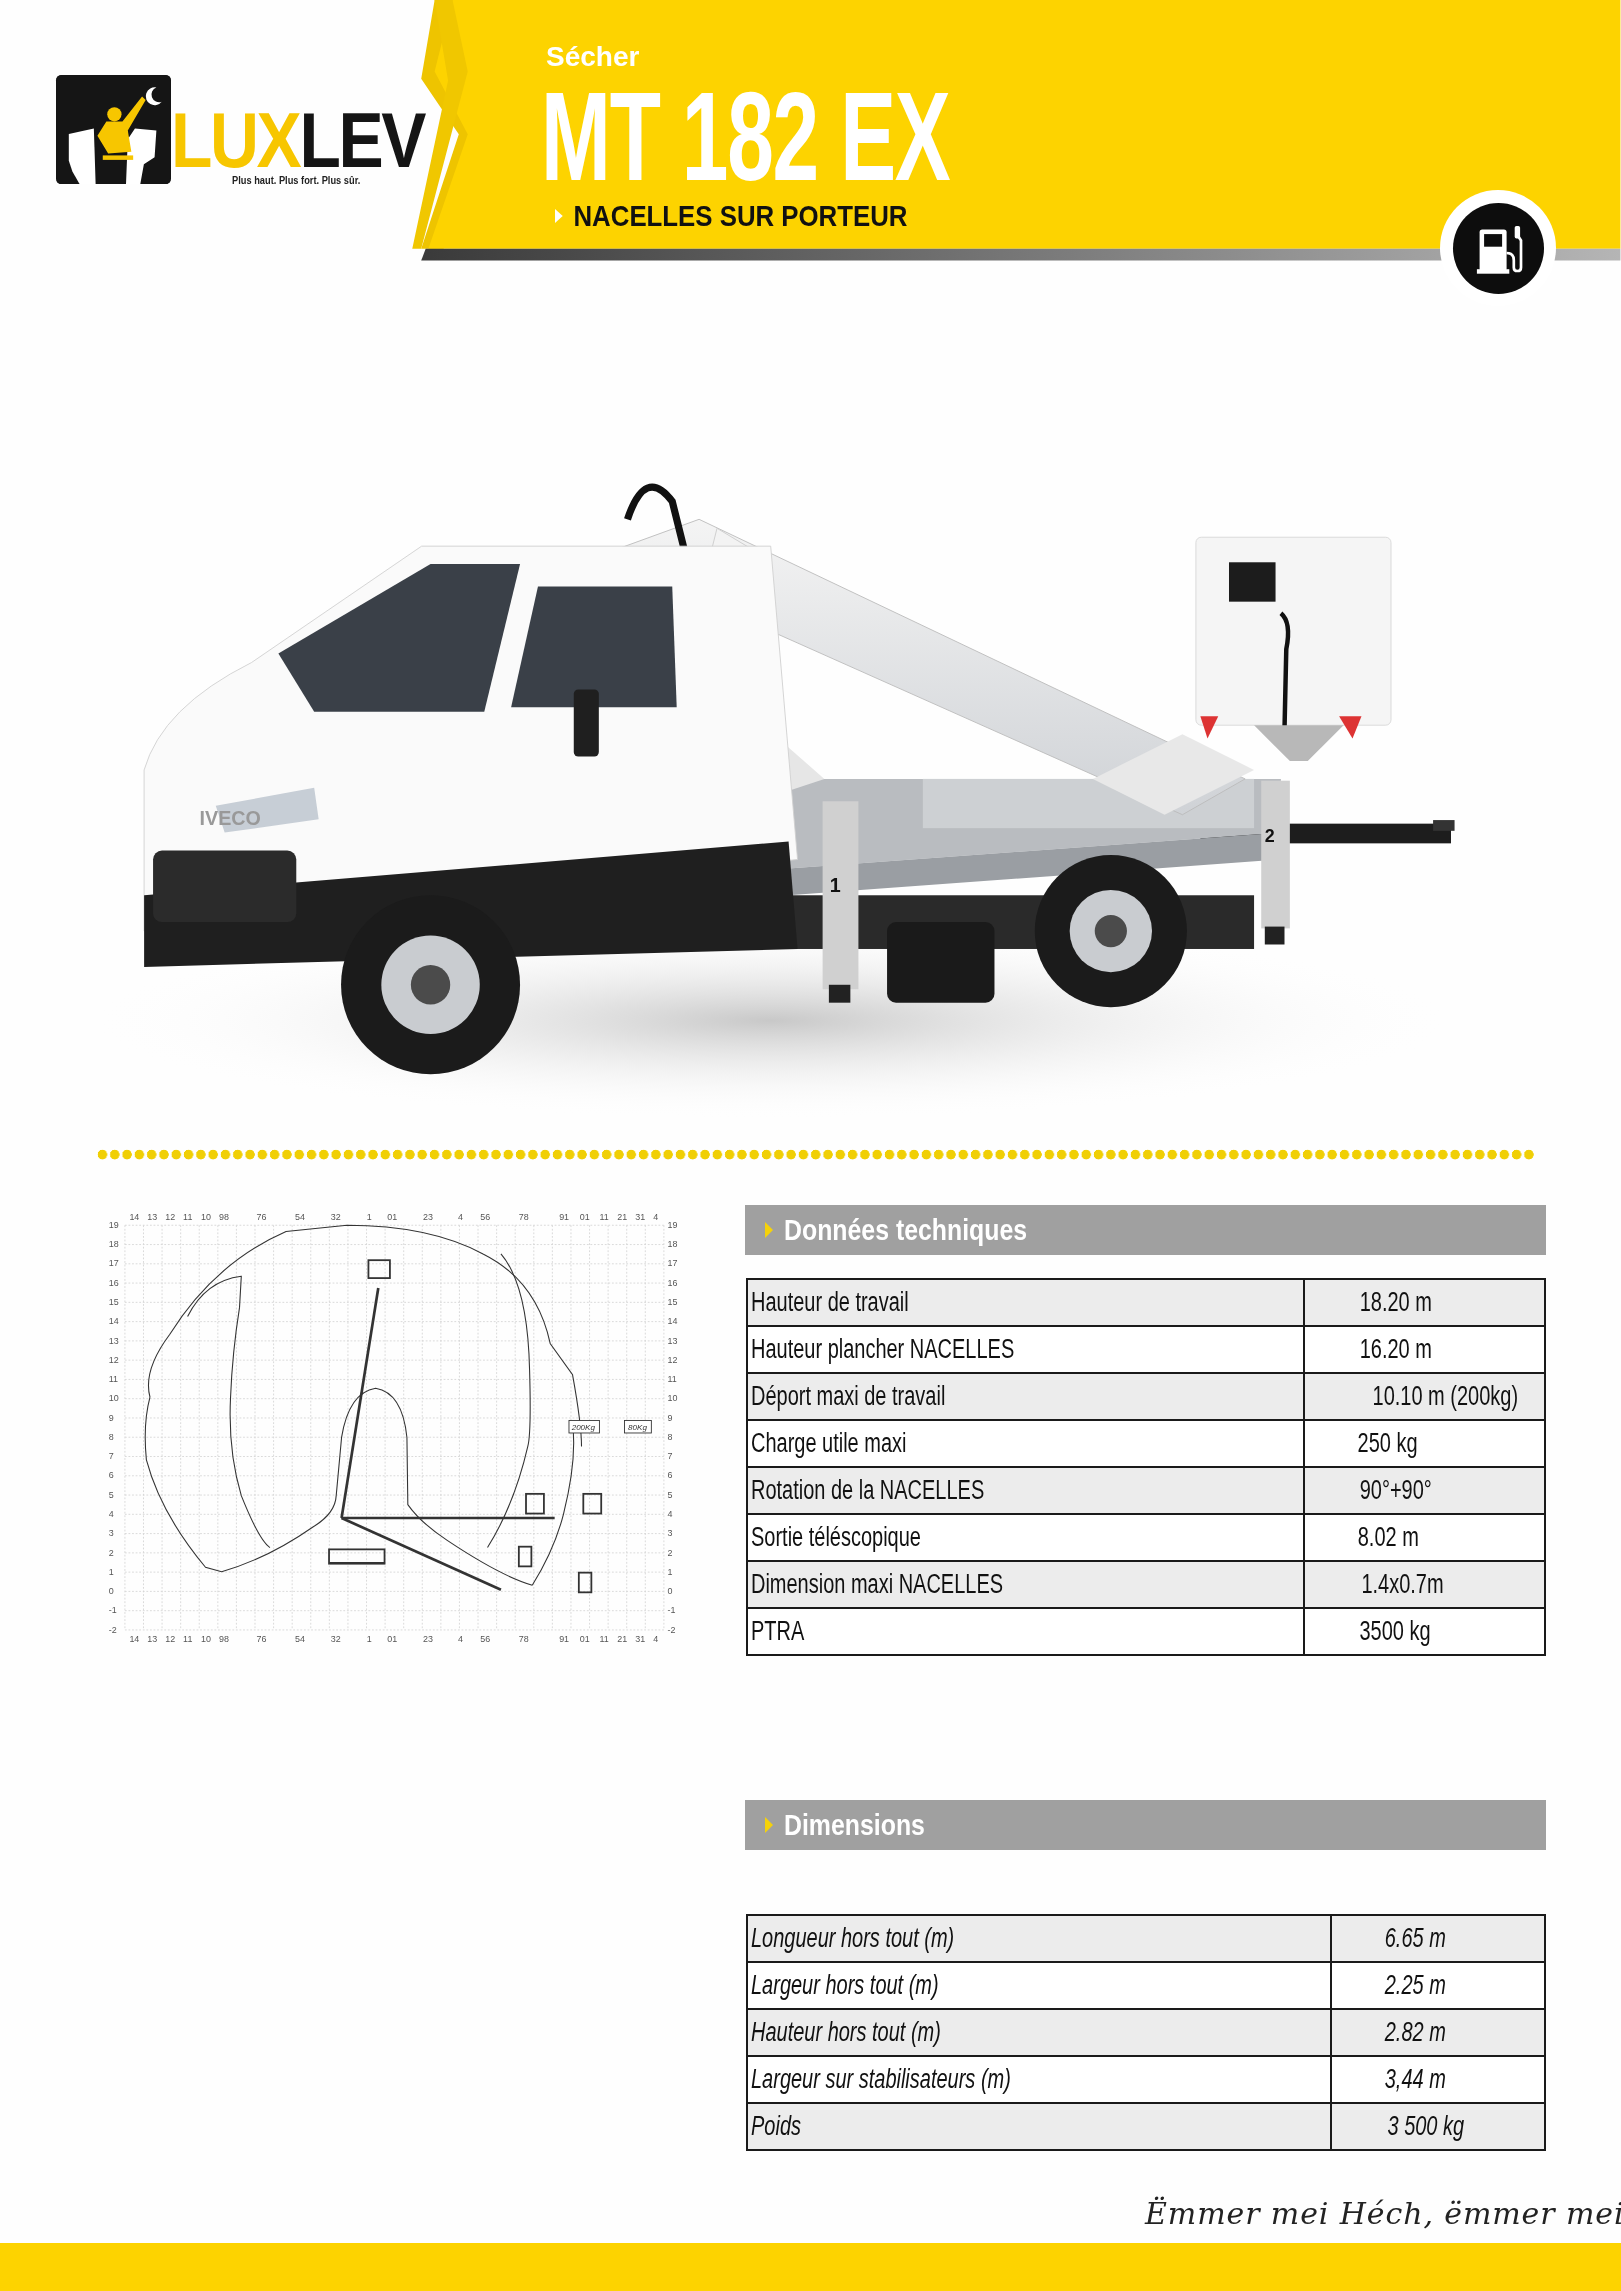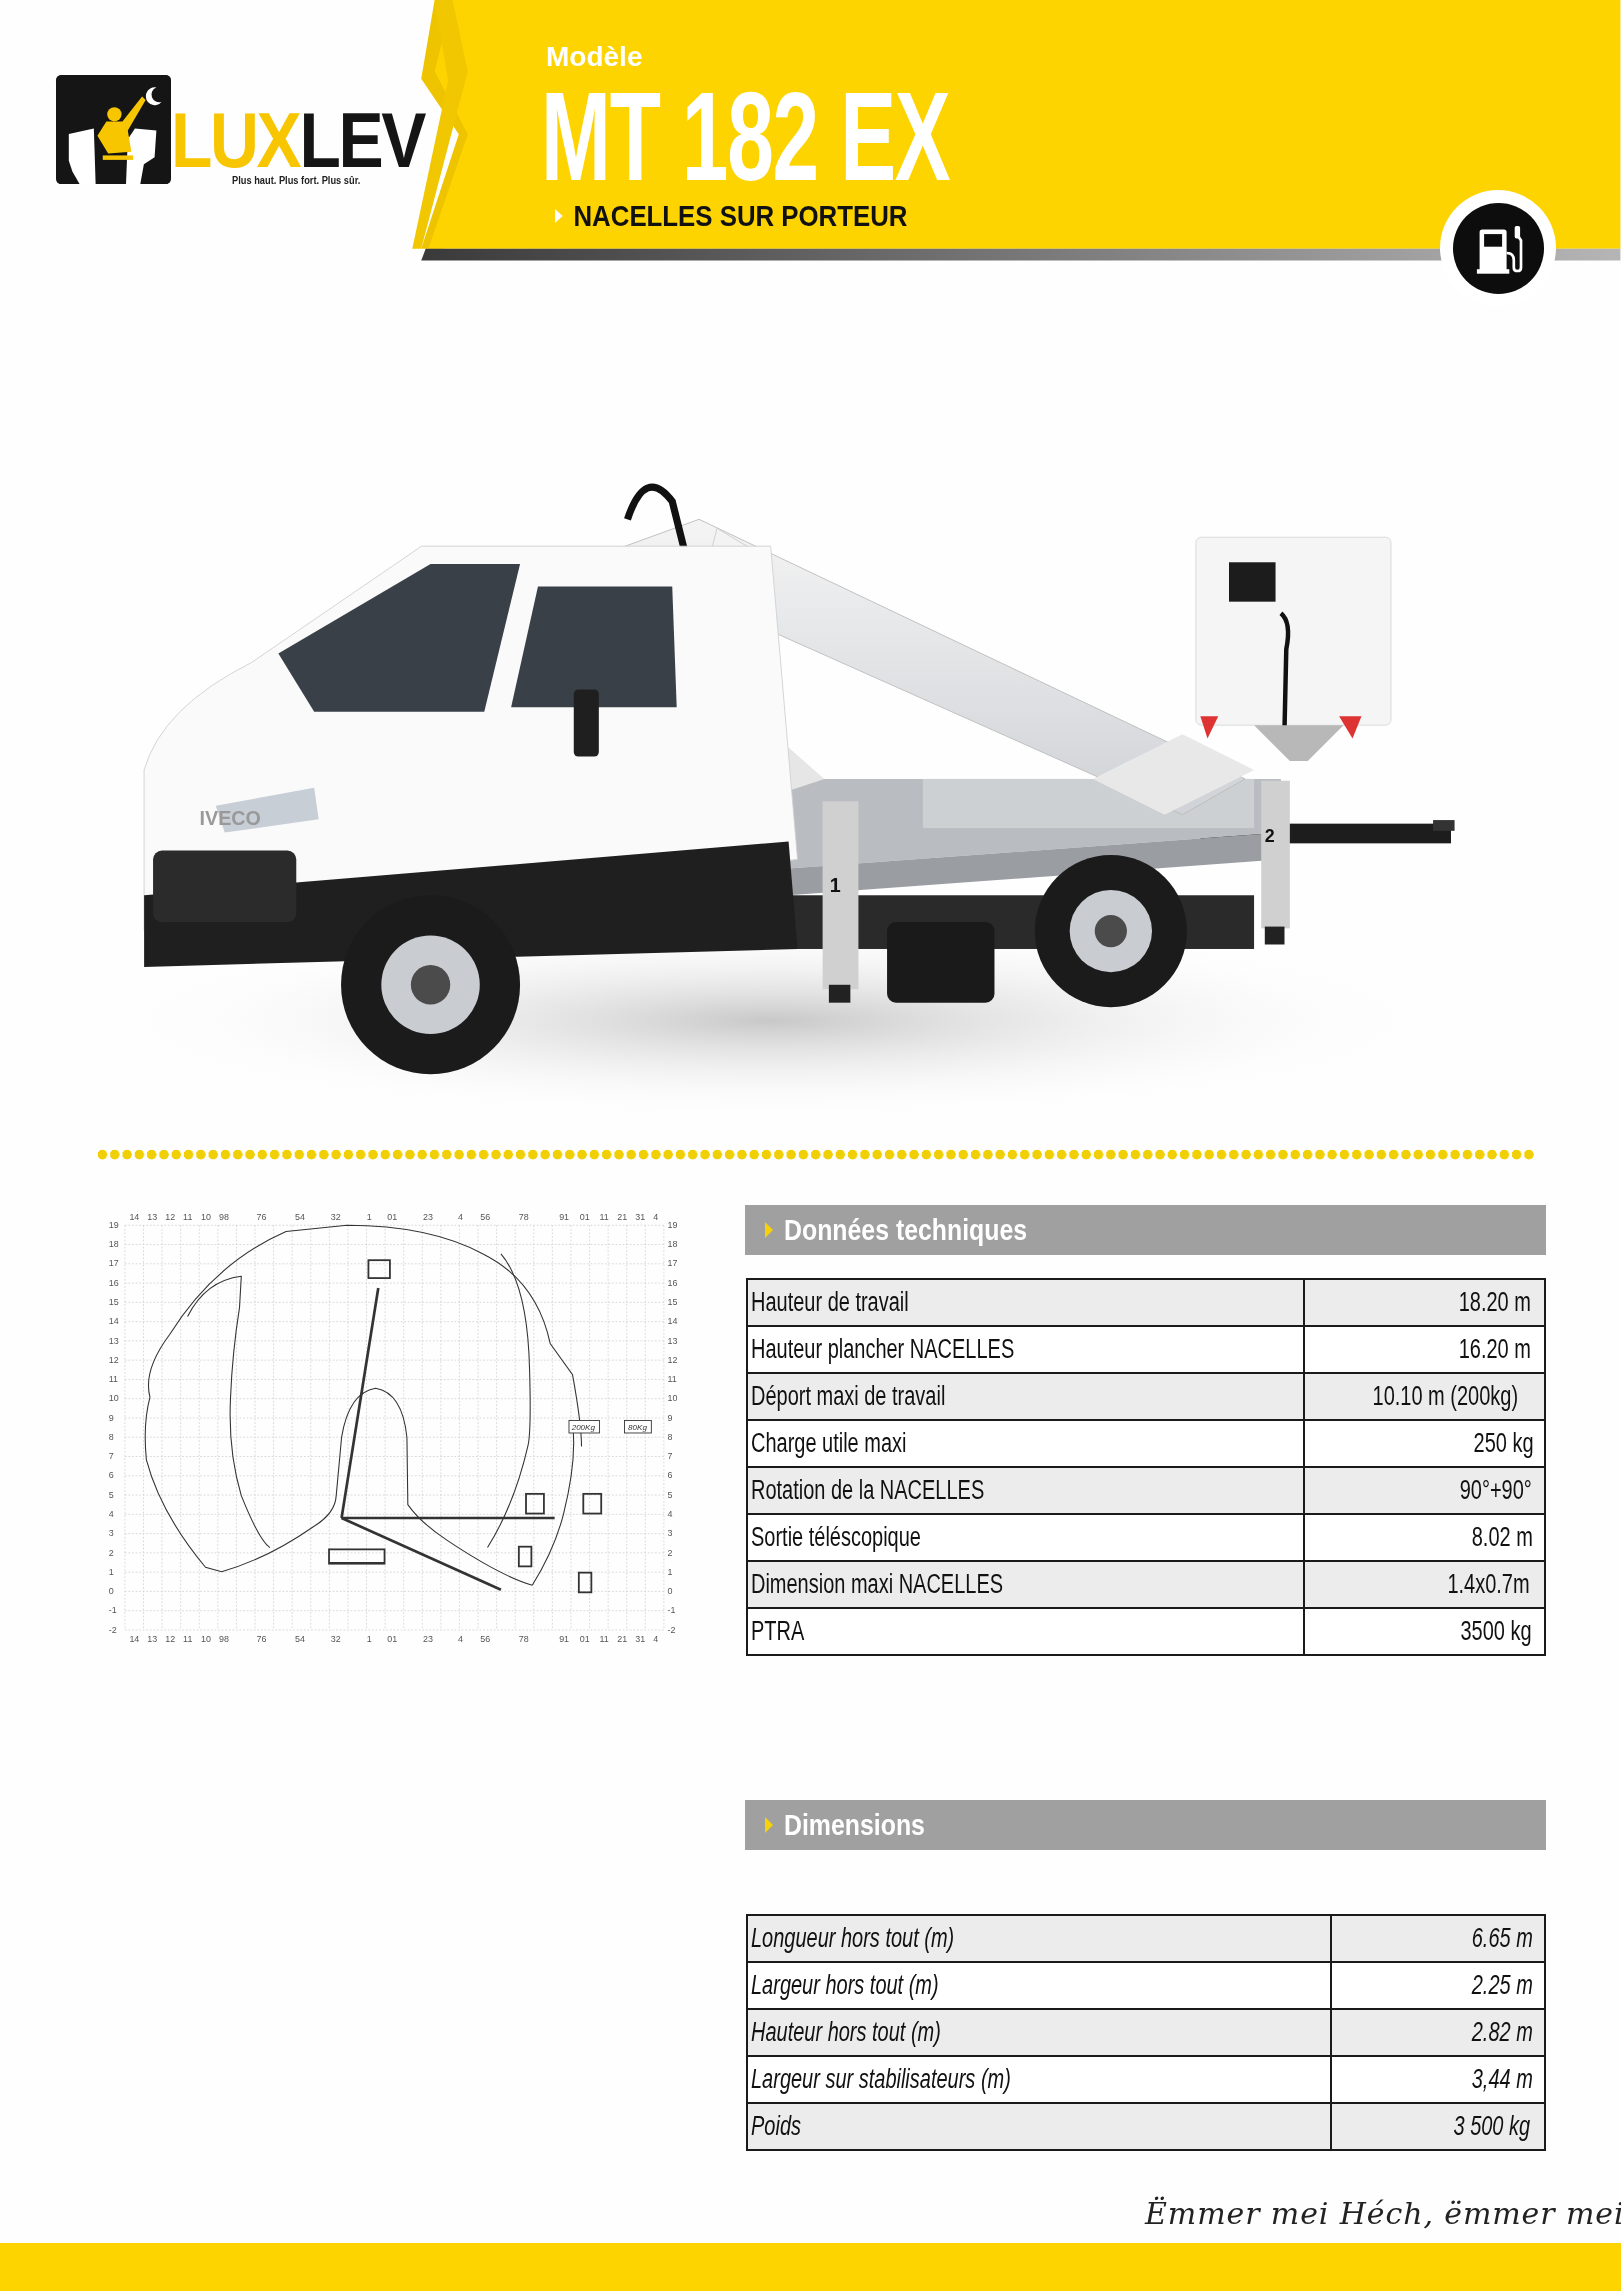--- a/index.html
+++ b/index.html
@@ -38,21 +38,21 @@
   .sec-hdr { position: absolute; left: 745px; width: 801px; height: 50px; background: #a0a0a0; display: flex; align-items: center; padding-left: 20px; }
   .sec-hdr .tri { width: 0; height: 0; border-top: 8px solid transparent; border-bottom: 8px solid transparent; border-left: 8px solid #f5d20a; margin-right: 10.7px; }
   .sec-hdr .txt { color: #fff; font-weight: bold; font-size: 29.6px; transform: scaleX(0.84); transform-origin: left; white-space: nowrap; }
 
   
   .spec-table { position: absolute; left: 746px; width: 800px; border-collapse: collapse; border: 2.7px solid #1a1a1a; }
   .spec-table td { border: 2.7px solid #1a1a1a; height: 47px; font-size: 27px; color: #111; white-space: nowrap; overflow: hidden; }
   .spec-table tr:nth-child(odd) td { background: #ececec; }
   .spec-table tr:nth-child(even) td { background: #ffffff; }
   .spec-table td.lbl { width: 586px; padding-left: 3px; }
-  .spec-table td.val { width: 214px; text-align: right; padding-left: 42px; }
+  .spec-table td.val { width: 214px; text-align: left; padding-left: 42px; }
   .spec-table td span { display: inline-block; transform: scaleX(0.74); }
   .spec-table td.lbl span { transform-origin: left; }
   .spec-table td.val span { transform-origin: center; }
 
   
   .slogan { position: absolute; left: 1145px; top: 2196px; font-family: "DejaVu Serif", serif; font-style: italic; font-size: 30px; color: #222; white-space: nowrap; letter-spacing: 0.9px; }
   .footer-bar { position: absolute; left: 0; top: 2243px; width: 1621px; height: 49px; background: #fdd300; }
 </style>
 </head>
 <body>
@@ -89,21 +89,21 @@
       <polygon points="56,52 74,52 96,24 100,28 80,62 84,86 58,88 46,68" fill="#f7c600"></polygon>
       <rect x="52" y="90" width="34" height="5" fill="#f7c600"></rect>
 
       <path d="M112,14 a10,10 0 1,0 6,16 a8,8 0 1,1 -6,-16z" fill="#fff"></path>
     </svg>
   </div>
   <div class="logo-word"><span class="logo-lux">LUX</span><span class="logo-lev">LEV</span></div>
   <div class="logo-tag">Plus haut. Plus fort. Plus sûr.</div>
 </div>
 
-<div class="modele">Modèle</div>
+<div class="modele">Sécher</div>
 <div class="model-title">MT 182 EX</div>
 <div class="category">
   <span class="tri"></span>
   <span>NACELLES SUR PORTEUR</span>
 </div>
 
 <div class="fuel-badge">
   <div class="fuel-inner">
     <svg width="63" height="63" viewBox="0 0 70 70">
       <rect x="14" y="14" width="30" height="46" rx="3" fill="#fff"></rect>

